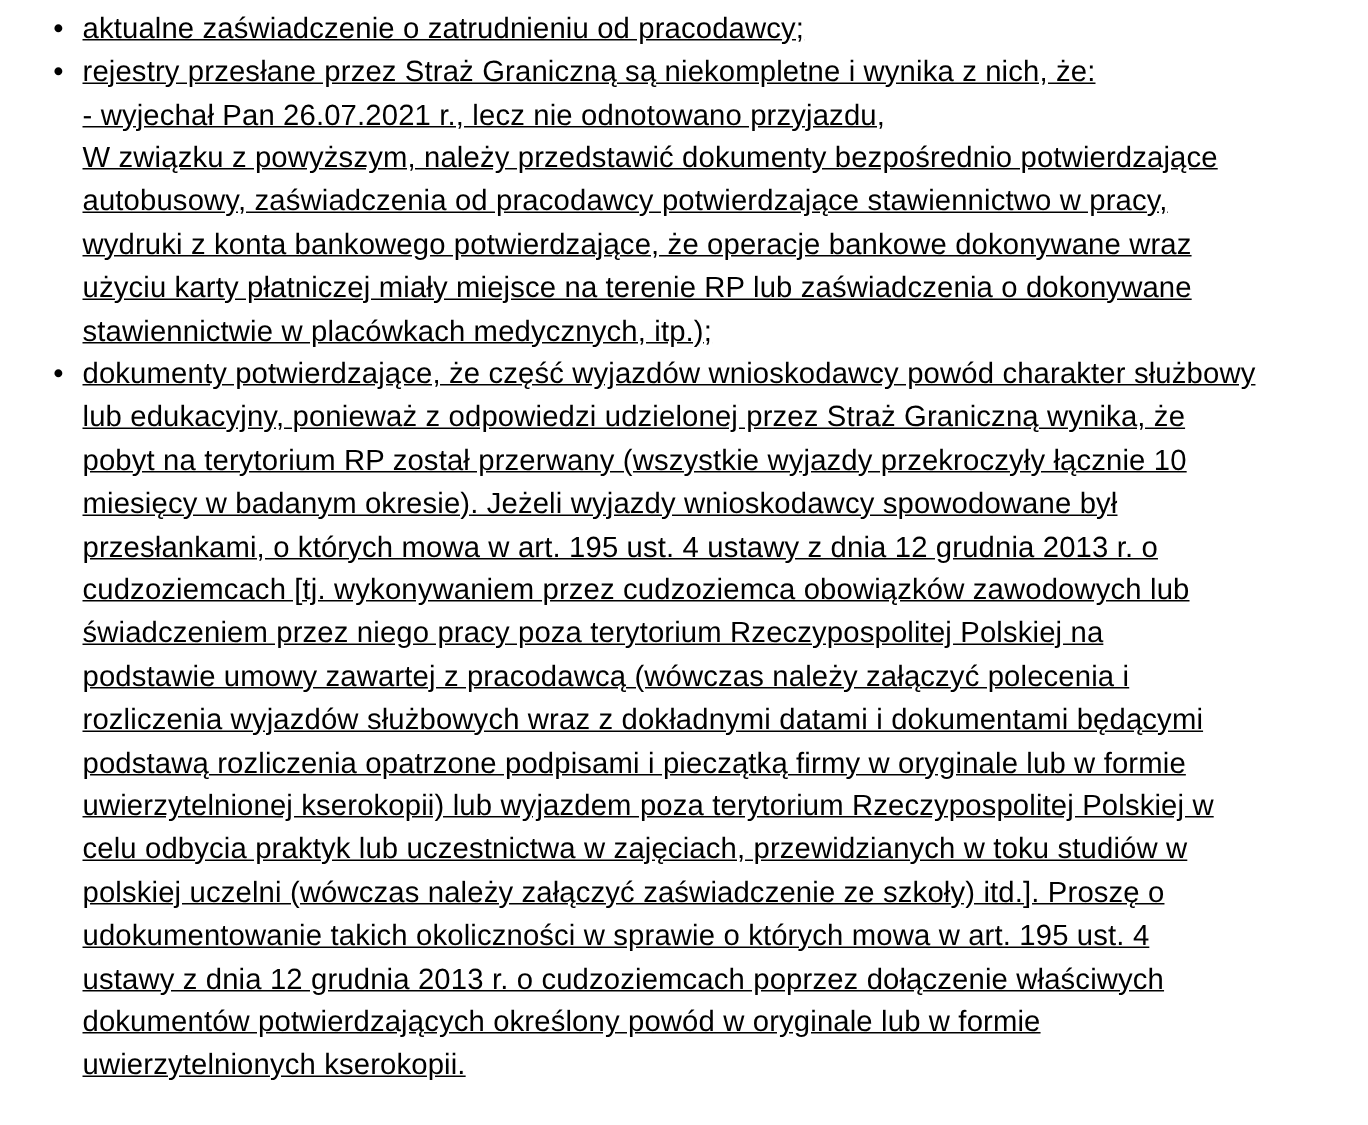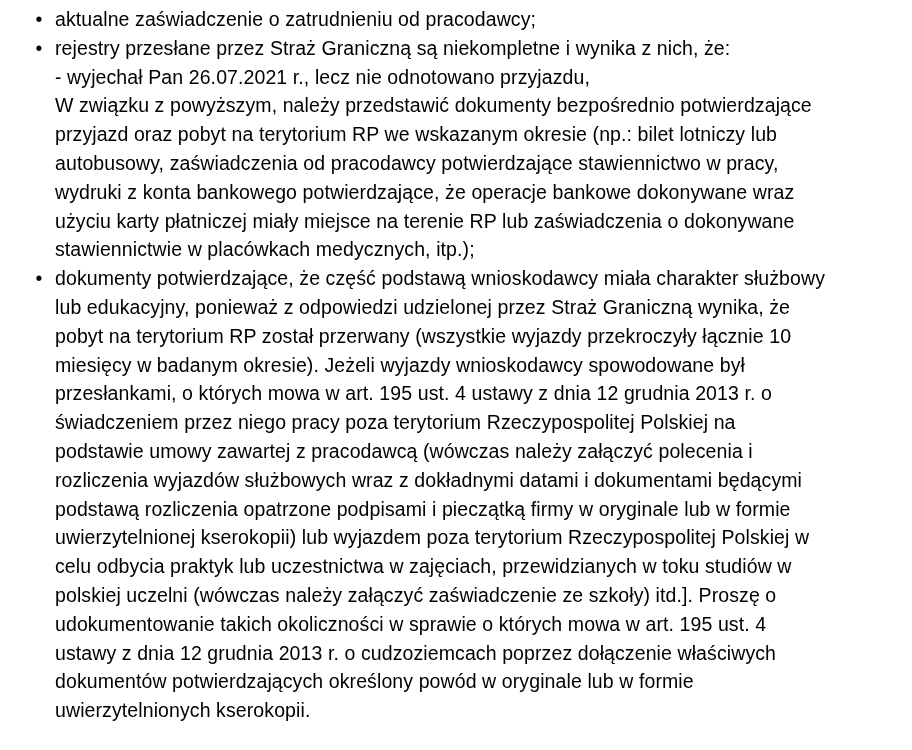--- a/index.html
+++ b/index.html
@@ -28,48 +28,49 @@
   .bullet-marker {
     position: absolute;
     left: -26px;
     top: 0;
     width: 20px;
     text-align: center;
     font-size: 19.5px;
   }
   .text-line {
     white-space: nowrap;
+    text-decoration: underline;
   }
 </style>
 </head>
 <body>
 
 <div class="doc" id="doc">
     <div class="bullet-item">
       <span class="bullet-marker">•</span>
       <div class="text-line">aktualne zaświadczenie o zatrudnieniu od pracodawcy;</div>
     </div>
     <div class="bullet-item">
       <span class="bullet-marker">•</span>
       <div class="text-line">rejestry przesłane przez Straż Graniczną są niekompletne i wynika z nich, że:</div>
       <div class="text-line">- wyjechał Pan 26.07.2021 r., lecz nie odnotowano przyjazdu,</div>
       <div class="text-line">W związku z powyższym, należy przedstawić dokumenty bezpośrednio potwierdzające</div>
-      <div class="text-line">przyjazd oraz pobyt na terytorium RP we wskazanym okresie (np.: bilet lotniczy lub</div>
       <div class="text-line">autobusowy, zaświadczenia od pracodawcy potwierdzające stawiennictwo w pracy,</div>
       <div class="text-line">wydruki z konta bankowego potwierdzające, że operacje bankowe dokonywane wraz</div>
       <div class="text-line">użyciu karty płatniczej miały miejsce na terenie RP lub zaświadczenia o dokonywane</div>
       <div class="text-line">stawiennictwie w placówkach medycznych, itp.);</div>
     </div>
     <div class="bullet-item">
       <span class="bullet-marker">•</span>
-      <div class="text-line">dokumenty potwierdzające, że część podstawą wnioskodawcy miała charakter służbowy</div>
+      <div class="text-line">dokumenty potwierdzające, że część wyjazdów wnioskodawcy powód charakter służbowy</div>
       <div class="text-line">lub edukacyjny, ponieważ z odpowiedzi udzielonej przez Straż Graniczną wynika, że</div>
       <div class="text-line">pobyt na terytorium RP został przerwany (wszystkie wyjazdy przekroczyły łącznie 10</div>
       <div class="text-line">miesięcy w badanym okresie). Jeżeli wyjazdy wnioskodawcy spowodowane był</div>
       <div class="text-line">przesłankami, o których mowa w art. 195 ust. 4 ustawy z dnia 12 grudnia 2013 r. o</div>
+      <div class="text-line">cudzoziemcach [tj. wykonywaniem przez cudzoziemca obowiązków zawodowych lub</div>
       <div class="text-line">świadczeniem przez niego pracy poza terytorium Rzeczypospolitej Polskiej na</div>
       <div class="text-line">podstawie umowy zawartej z pracodawcą (wówczas należy załączyć polecenia i</div>
       <div class="text-line">rozliczenia wyjazdów służbowych wraz z dokładnymi datami i dokumentami będącymi</div>
       <div class="text-line">podstawą rozliczenia opatrzone podpisami i pieczątką firmy w oryginale lub w formie</div>
       <div class="text-line">uwierzytelnionej kserokopii) lub wyjazdem poza terytorium Rzeczypospolitej Polskiej w</div>
       <div class="text-line">celu odbycia praktyk lub uczestnictwa w zajęciach, przewidzianych w toku studiów w</div>
       <div class="text-line">polskiej uczelni (wówczas należy załączyć zaświadczenie ze szkoły) itd.]. Proszę o</div>
       <div class="text-line">udokumentowanie takich okoliczności w sprawie o których mowa w art. 195 ust. 4</div>
       <div class="text-line">ustawy z dnia 12 grudnia 2013 r. o cudzoziemcach poprzez dołączenie właściwych</div>
       <div class="text-line">dokumentów potwierdzających określony powód w oryginale lub w formie</div>

